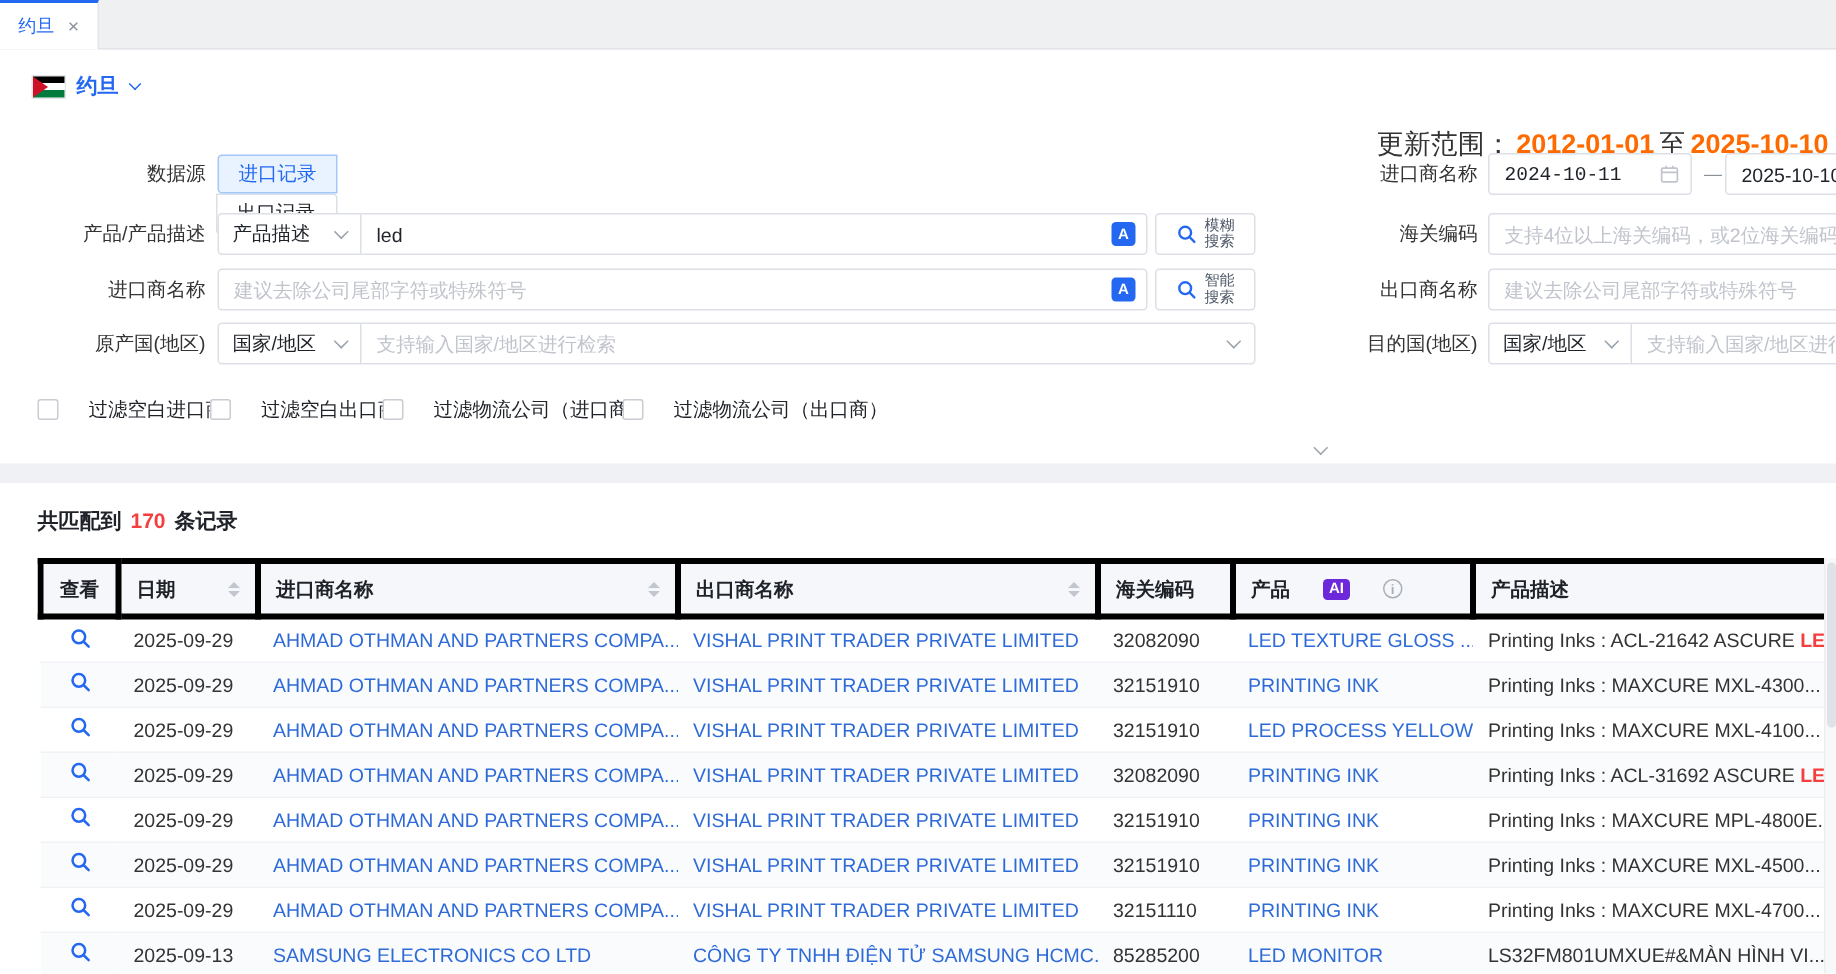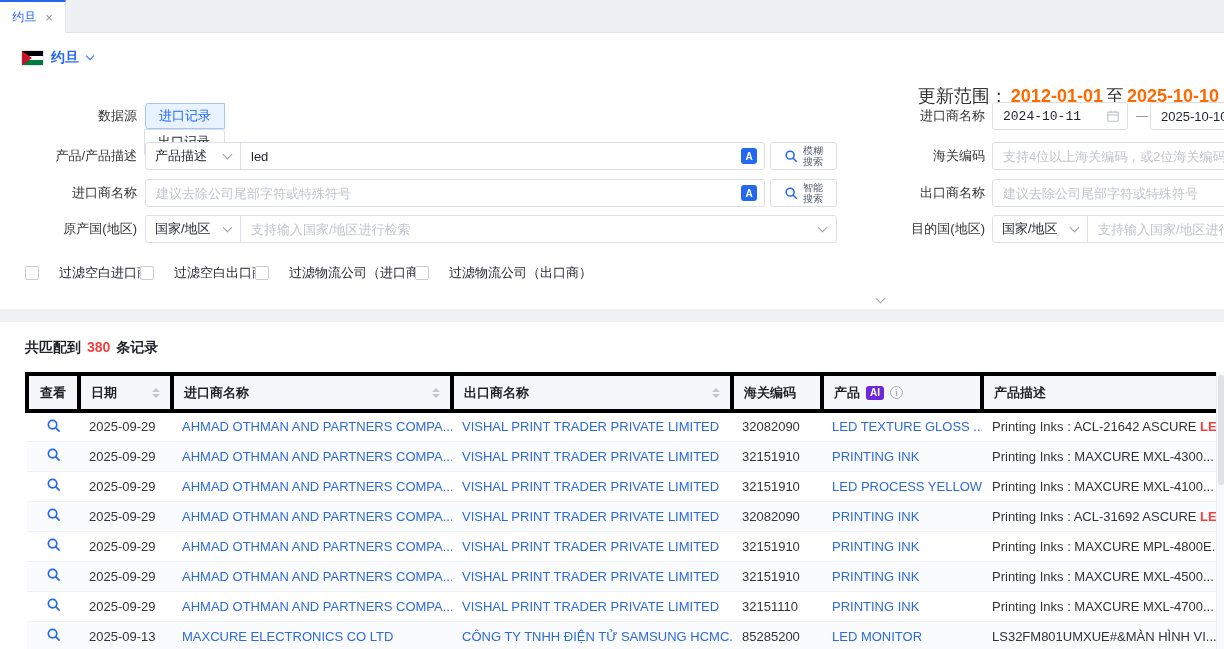--- a/index.html
+++ b/index.html
@@ -74,21 +74,21 @@
 
   .tablewrap{position:absolute;left:25px;top:372px;width:1191px;overflow:hidden;}
   table{border-collapse:collapse;table-layout:fixed;width:1258px;}
   thead th{height:37px;background:#f5f7fa;border:4px solid #000000;font-size:13px;font-weight:bold;color:#1f2329;padding:0 10px;text-align:left;white-space:nowrap;}
   tbody td{height:30px;border-bottom:1px solid #f0f2f5;padding:0 10px;font-size:13px;color:#333;white-space:nowrap;overflow:hidden;background:#fff;}
   tr.alt td{background:#fafbfc;}
   .c{text-align:center;}
   .link{color:#2e6bd8;text-decoration:none;cursor:pointer;}
   .hl{color:#f53f3f;font-weight:bold;}
   .th-flex{display:flex;align-items:center;justify-content:space-between;}
-  .th-flex-l{display:flex;align-items:center;gap:6px;}
+  .th-flex-l{display:flex;align-items:center;gap:22px;}
   .sort{display:inline-flex;flex-direction:column;gap:2px;cursor:pointer;}
   .sort i{display:block;width:0;height:0;border-left:4px solid transparent;border-right:4px solid transparent;}
   .sort .su{border-bottom:4px solid #c2c7cf;}
   .sort .sd{border-top:4px solid #c2c7cf;}
   .ai{background:#6d28d9;color:#fff;font-size:10px;font-weight:bold;border-radius:3px;padding:1px 4px;line-height:12px;}
   .info{width:13px;height:13px;border:1px solid #a9afb8;border-radius:50%;color:#a9afb8;font-size:9px;display:inline-flex;align-items:center;justify-content:center;font-style:normal;flex:none;}
   .viewbtn{display:inline-flex;align-items:center;justify-content:center;cursor:pointer;}
   .mag-row{width:15px;height:15px;}
 
   .sbar{position:absolute;right:0;top:372px;width:8px;height:277px;background:#f7f8fa;border-left:1px solid #ededf0;}
@@ -217,21 +217,21 @@
   <span class="cklbl">过滤物流公司（出口商）</span>
 </label>
 
 <div class="collapse">
   <span class="chev"></span>
 </div>
 <div class="band"></div>
 
 <div class="summary">
   <span>共匹配到</span>
-  <span class="s-count">380</span>
+  <span class="s-count">170</span>
   <span>条记录</span>
 </div>
 
 <div class="tablewrap">
   <table>
     <colgroup>
       <col style="width:52px">
         <col style="width:93px">
         <col style="width:280px">
         <col style="width:280px">
@@ -396,21 +396,21 @@
         <tr class="alt">
     <td class="c">
       <span class="viewbtn">
         <svg class="mag mag-row" viewBox="0 0 16 16">
                 <circle cx="7" cy="7" r="4.5"></circle>
                 <line x1="10.5" y1="10.5" x2="14" y2="14"></line>
               </svg>
       </span>
     </td>
     <td><span>2025-09-13</span></td>
-    <td><a class="link">MAXCURE ELECTRONICS CO LTD</a></td>
+    <td><a class="link">SAMSUNG ELECTRONICS CO LTD</a></td>
     <td><a class="link">CÔNG TY TNHH ĐIỆN TỬ SAMSUNG HCMC...</a></td>
     <td><span>85285200</span></td>
     <td><a class="link">LED MONITOR</a></td>
     <td><span>LS32FM801UMXUE#&amp;MÀN HÌNH VI...</span><span class="hl"></span><span></span></td>
   </tr>
       </tbody>
   </table>
 </div>
 <div class="sbar"></div>
 

